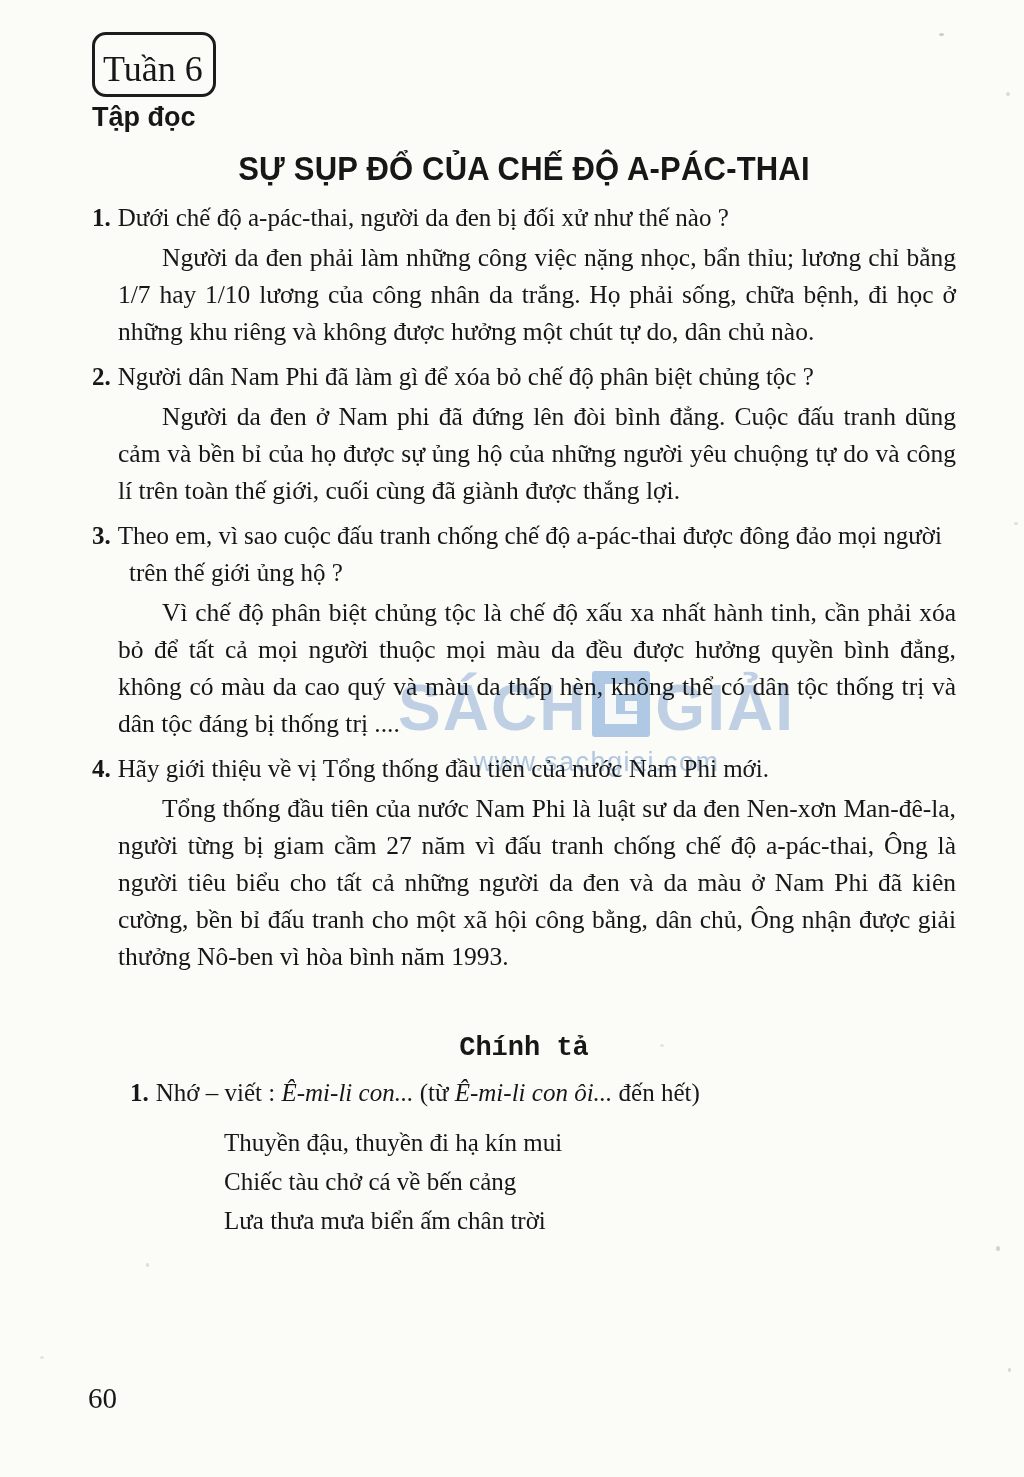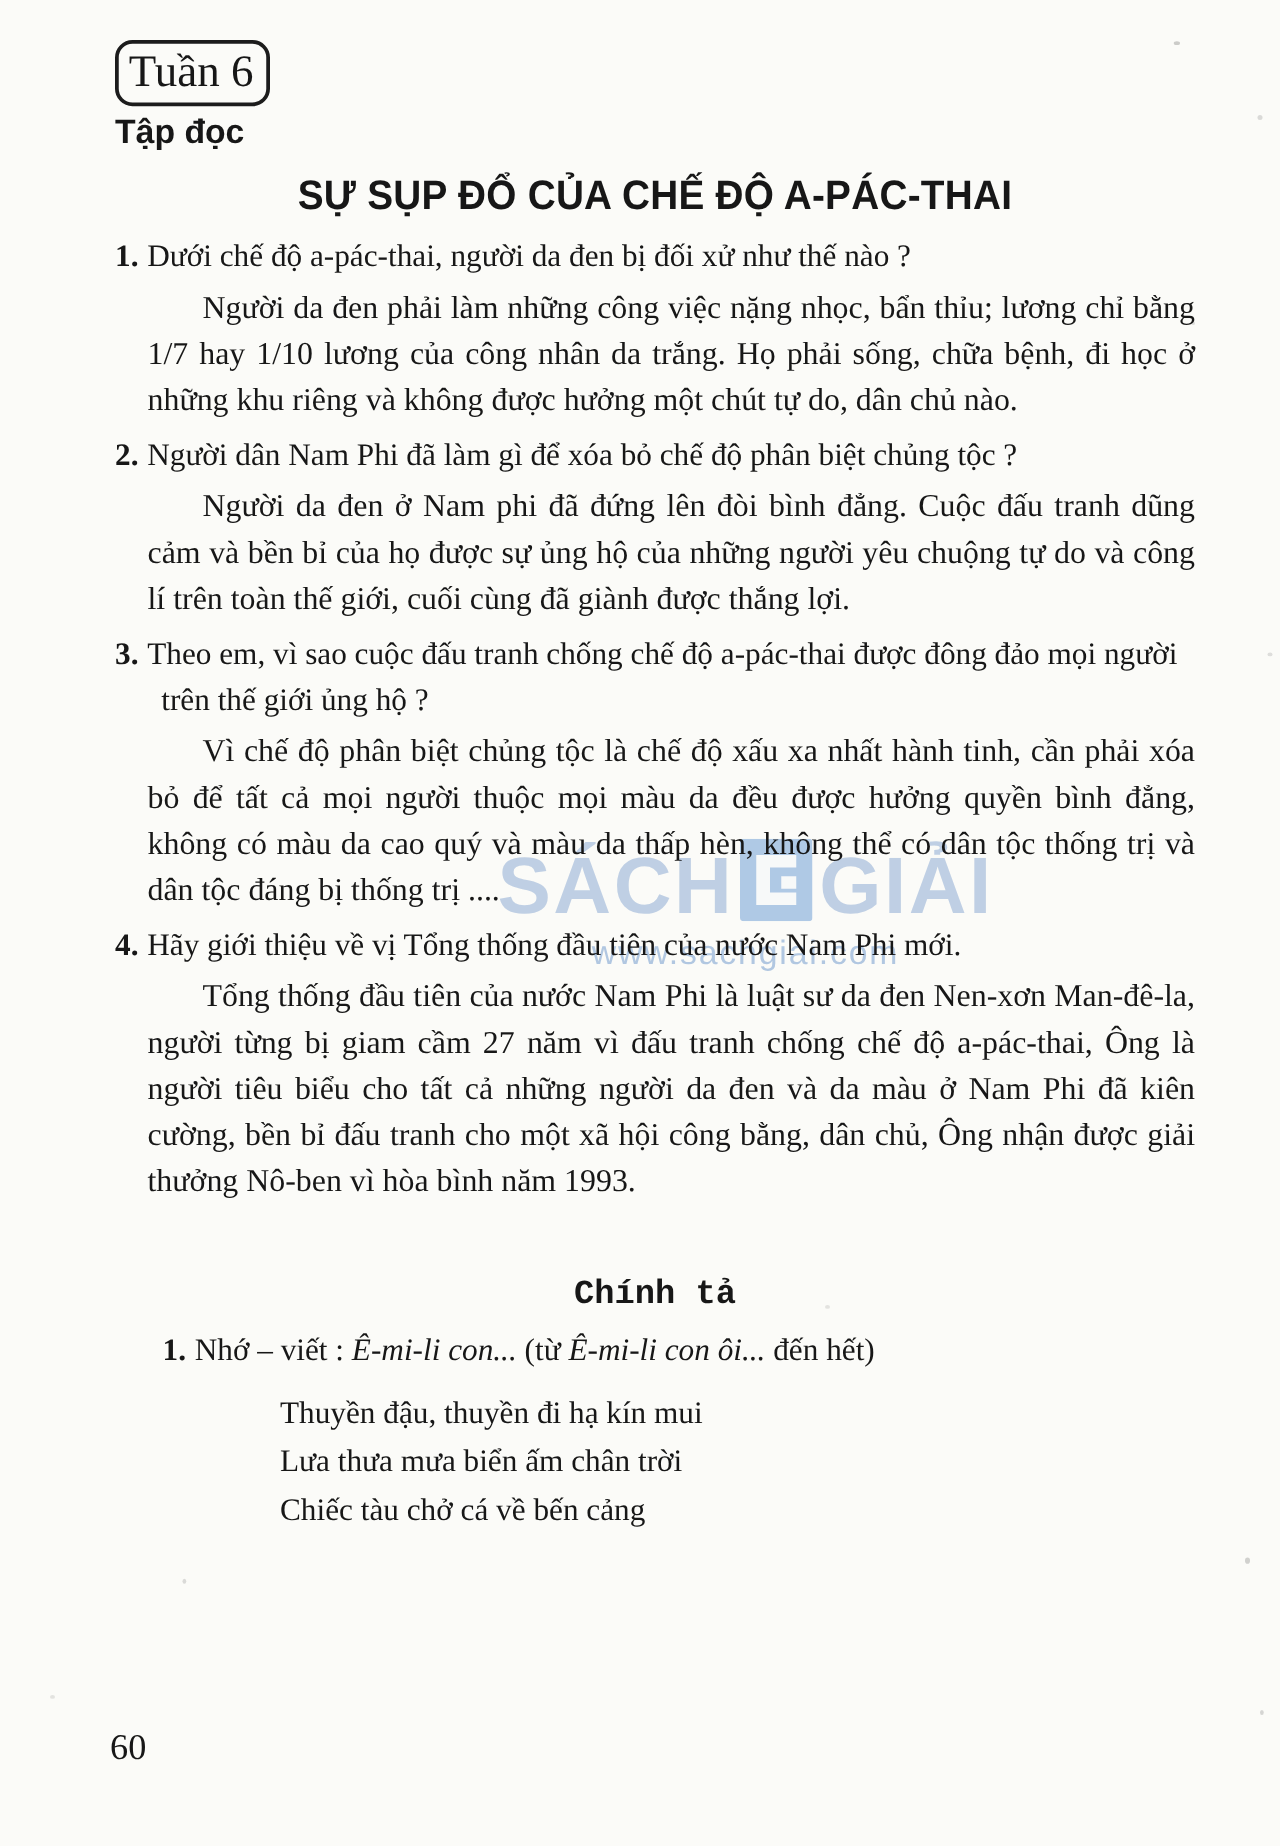--- a/index.html
+++ b/index.html
@@ -16,21 +16,21 @@
   .content {
     position: absolute;
     left: 92px; top: 0;
     width: 864px;
     z-index: 2;
   }
   .week-box {
     display: inline-block;
     border: 3px solid #1c1c1c;
     border-radius: 14px;
-    padding: 1px 10px 4px 8px;
+    padding: 13px 10px 4px 8px;
     margin-top: 32px;
     font-size: 36px;
     line-height: 42px;
   }
   .subject {
     font-family: "Liberation Sans", "DejaVu Sans", sans-serif;
     font-weight: bold;
     font-size: 27px;
     margin-top: 5px;
   }
@@ -171,22 +171,22 @@
   
   <div class="ct-heading">Chính tả</div>
 
   <p class="question ct-item">
     <span class="qnum">1.</span><span>Nhớ – viết : </span><span class="it">Ê-mi-li con...</span><span> (từ </span><span class="it">Ê-mi-li con ôi...</span><span> đến hết)</span>
   </p>
 
 
   <div class="poem">
     <div>Thuyền đậu, thuyền đi hạ kín mui</div>
+    <div>Chiếc tàu chở cá về bến cảng</div>
     <div>Lưa thưa mưa biển ấm chân trời</div>
-    <div>Chiếc tàu chở cá về bến cảng</div>
   </div>
 
 </div>
 
 <div class="page-number">60</div>
 
 <div class="speck" style="left:939px; top:33px; width:5px; height:3px; opacity:.5;"></div>
 <div class="speck" style="left:1006px; top:92px; width:4px; height:4px; opacity:.35;"></div>
 <div class="speck" style="left:953px; top:257px; width:3px; height:3px; opacity:.3;"></div>
 <div class="speck" style="left:1014px; top:522px; width:4px; height:3px; opacity:.3;"></div>

